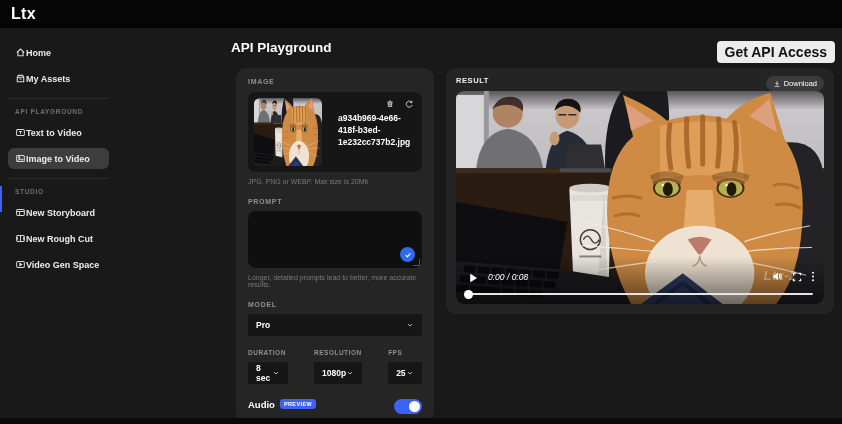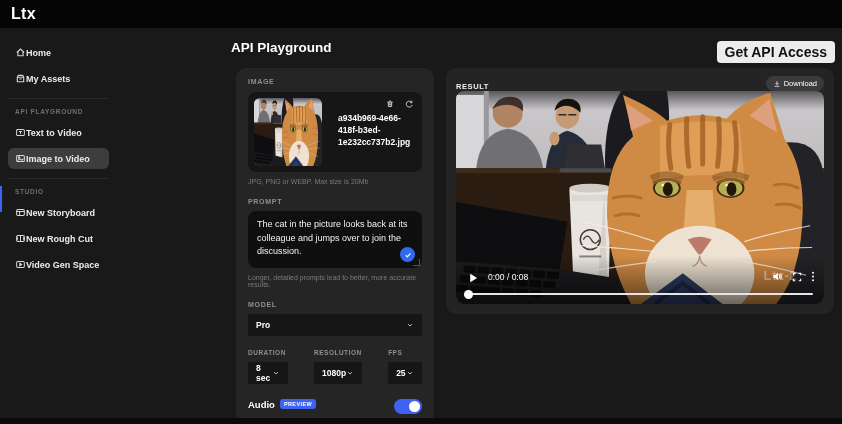--- a/index.html
+++ b/index.html
@@ -44,25 +44,25 @@
   .col-label{color:#8f8f8f;font-size:6.5px;font-weight:bold;letter-spacing:.5px;}
   .audio-row{display:flex;align-items:flex-start;margin-top:15px;}
   .audio-label{color:#fff;font-size:9.5px;font-weight:bold;}
   .badge{background:#3e63f4;color:#fff;font-size:5.5px;font-weight:bold;border-radius:3px;padding:2px 4px;
          margin-left:5px;letter-spacing:.4px;}
   .toggle{margin-left:auto;width:28px;height:15px;border-radius:8px;background:#3e63f4;position:relative;cursor:pointer;}
   .toggle .knob{position:absolute;top:2px;right:2px;width:11px;height:11px;border-radius:50%;background:#fff;}
   
   .result-panel{position:absolute;left:446px;top:68px;width:388px;height:246px;background:#242424;border-radius:10px;
                 box-sizing:border-box;padding:8px 10px;}
-  .result-head{display:flex;align-items:flex-end;justify-content:space-between;}
+  .result-head{display:flex;align-items:flex-start;justify-content:space-between;}
   .result-label{color:#f0f0f0;font-size:7.5px;font-weight:bold;letter-spacing:.6px;}
   .download-btn{background:#3b3b3b;border-radius:9px;padding:3px 7px;display:flex;align-items:center;gap:3px;
                 color:#fff;font-size:7.5px;cursor:pointer;}
-  .video{position:absolute;left:10px;right:10px;top:23px;bottom:10px;border-radius:8px;overflow:hidden;background:#000;}
+  .video{position:absolute;left:10px;right:10px;top:23px;bottom:10px;border-radius:8px;overflow:hidden;background:#000;font-style:italic;}
   .video > svg.scene{width:100%;height:100%;display:block;}
   .vgrad{position:absolute;left:0;right:0;bottom:0;height:48px;background:linear-gradient(180deg,rgba(0,0,0,0),rgba(0,0,0,.55));}
   .vplay{position:absolute;left:13px;bottom:21px;color:#fff;display:flex;}
   .vtime{position:absolute;left:32px;bottom:22px;color:#fff;font-size:8.5px;}
   .vwatermark{position:absolute;right:27px;bottom:21px;color:rgba(255,255,255,.32);font-size:13px;font-weight:bold;letter-spacing:.5px;z-index:1;}
   .vicons{position:absolute;right:9px;bottom:22px;display:flex;gap:9px;color:#fff;z-index:2;align-items:center;}
   .vtrack{position:absolute;left:11px;right:11px;bottom:9px;height:2.5px;background:#e5e5e5;border-radius:2px;cursor:pointer;}
   .vknob{position:absolute;left:8px;bottom:5px;width:9px;height:9px;border-radius:50%;background:#fff;cursor:pointer;}
   
   .left-accent{position:absolute;left:0;top:186px;width:2px;height:26px;background:#3e63f4;z-index:7;}
@@ -288,21 +288,20 @@
               <path d="M9.4 4.2 A3.6 3.6 0 1 0 9.8 7.2"></path>
               <path d="M9.4 2.2 v2.2 h-2.2"></path>
             </svg>
         </span>
       </div>
     </div>
     <div class="hint">JPG, PNG or WEBP. Max size is 20Mb</div>
 
     <div class="flabel section-gap">PROMPT</div>
     <div class="prompt-box">
-      <div class="prompt-text">The cat in the picture looks back at its colleague and jumps over to join the discussion.</div>
       <div class="check-btn">
         <span class="icon">
           <svg width="8" height="8" viewBox="0 0 12 12" fill="none" stroke="#fff" stroke-width="1.8">
               <path d="M2.6 6.4 L5 8.8 L9.6 3.4"></path>
             </svg>
         </span>
       </div>
       <div class="resize-corner"></div>
     </div>
     <div class="hint">Longer, detailed prompts lead to better, more accurate results.</div>

